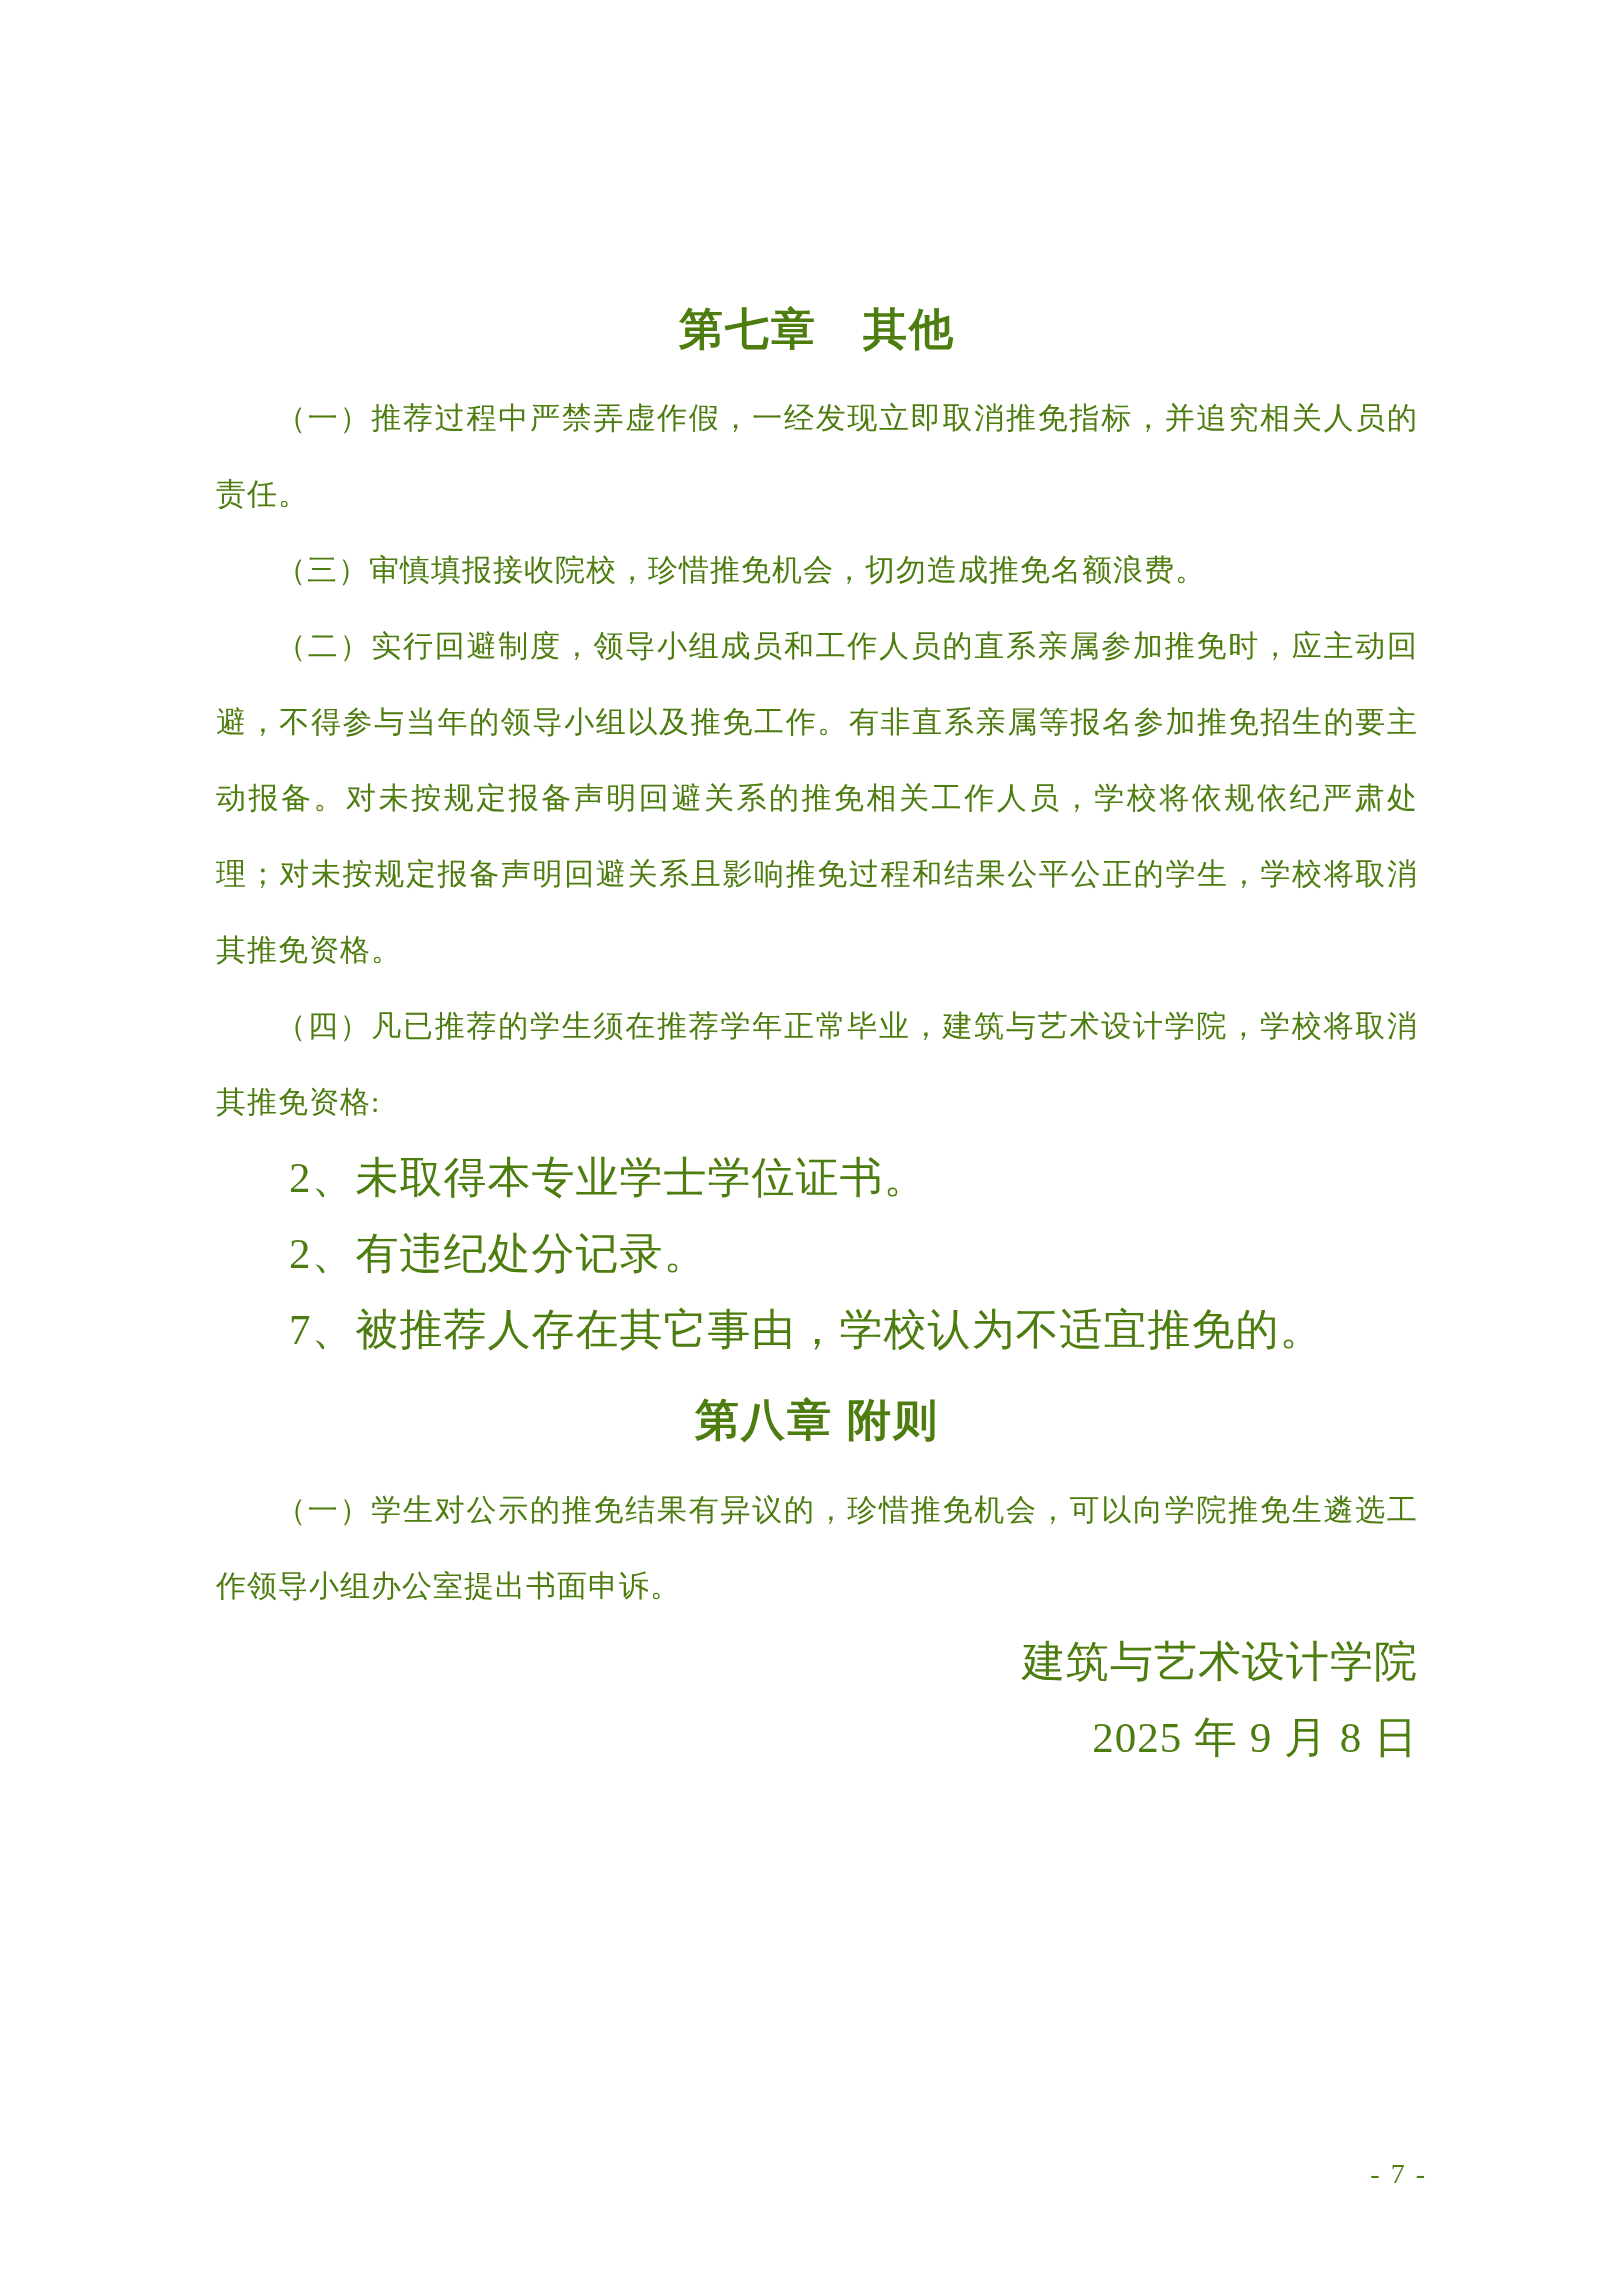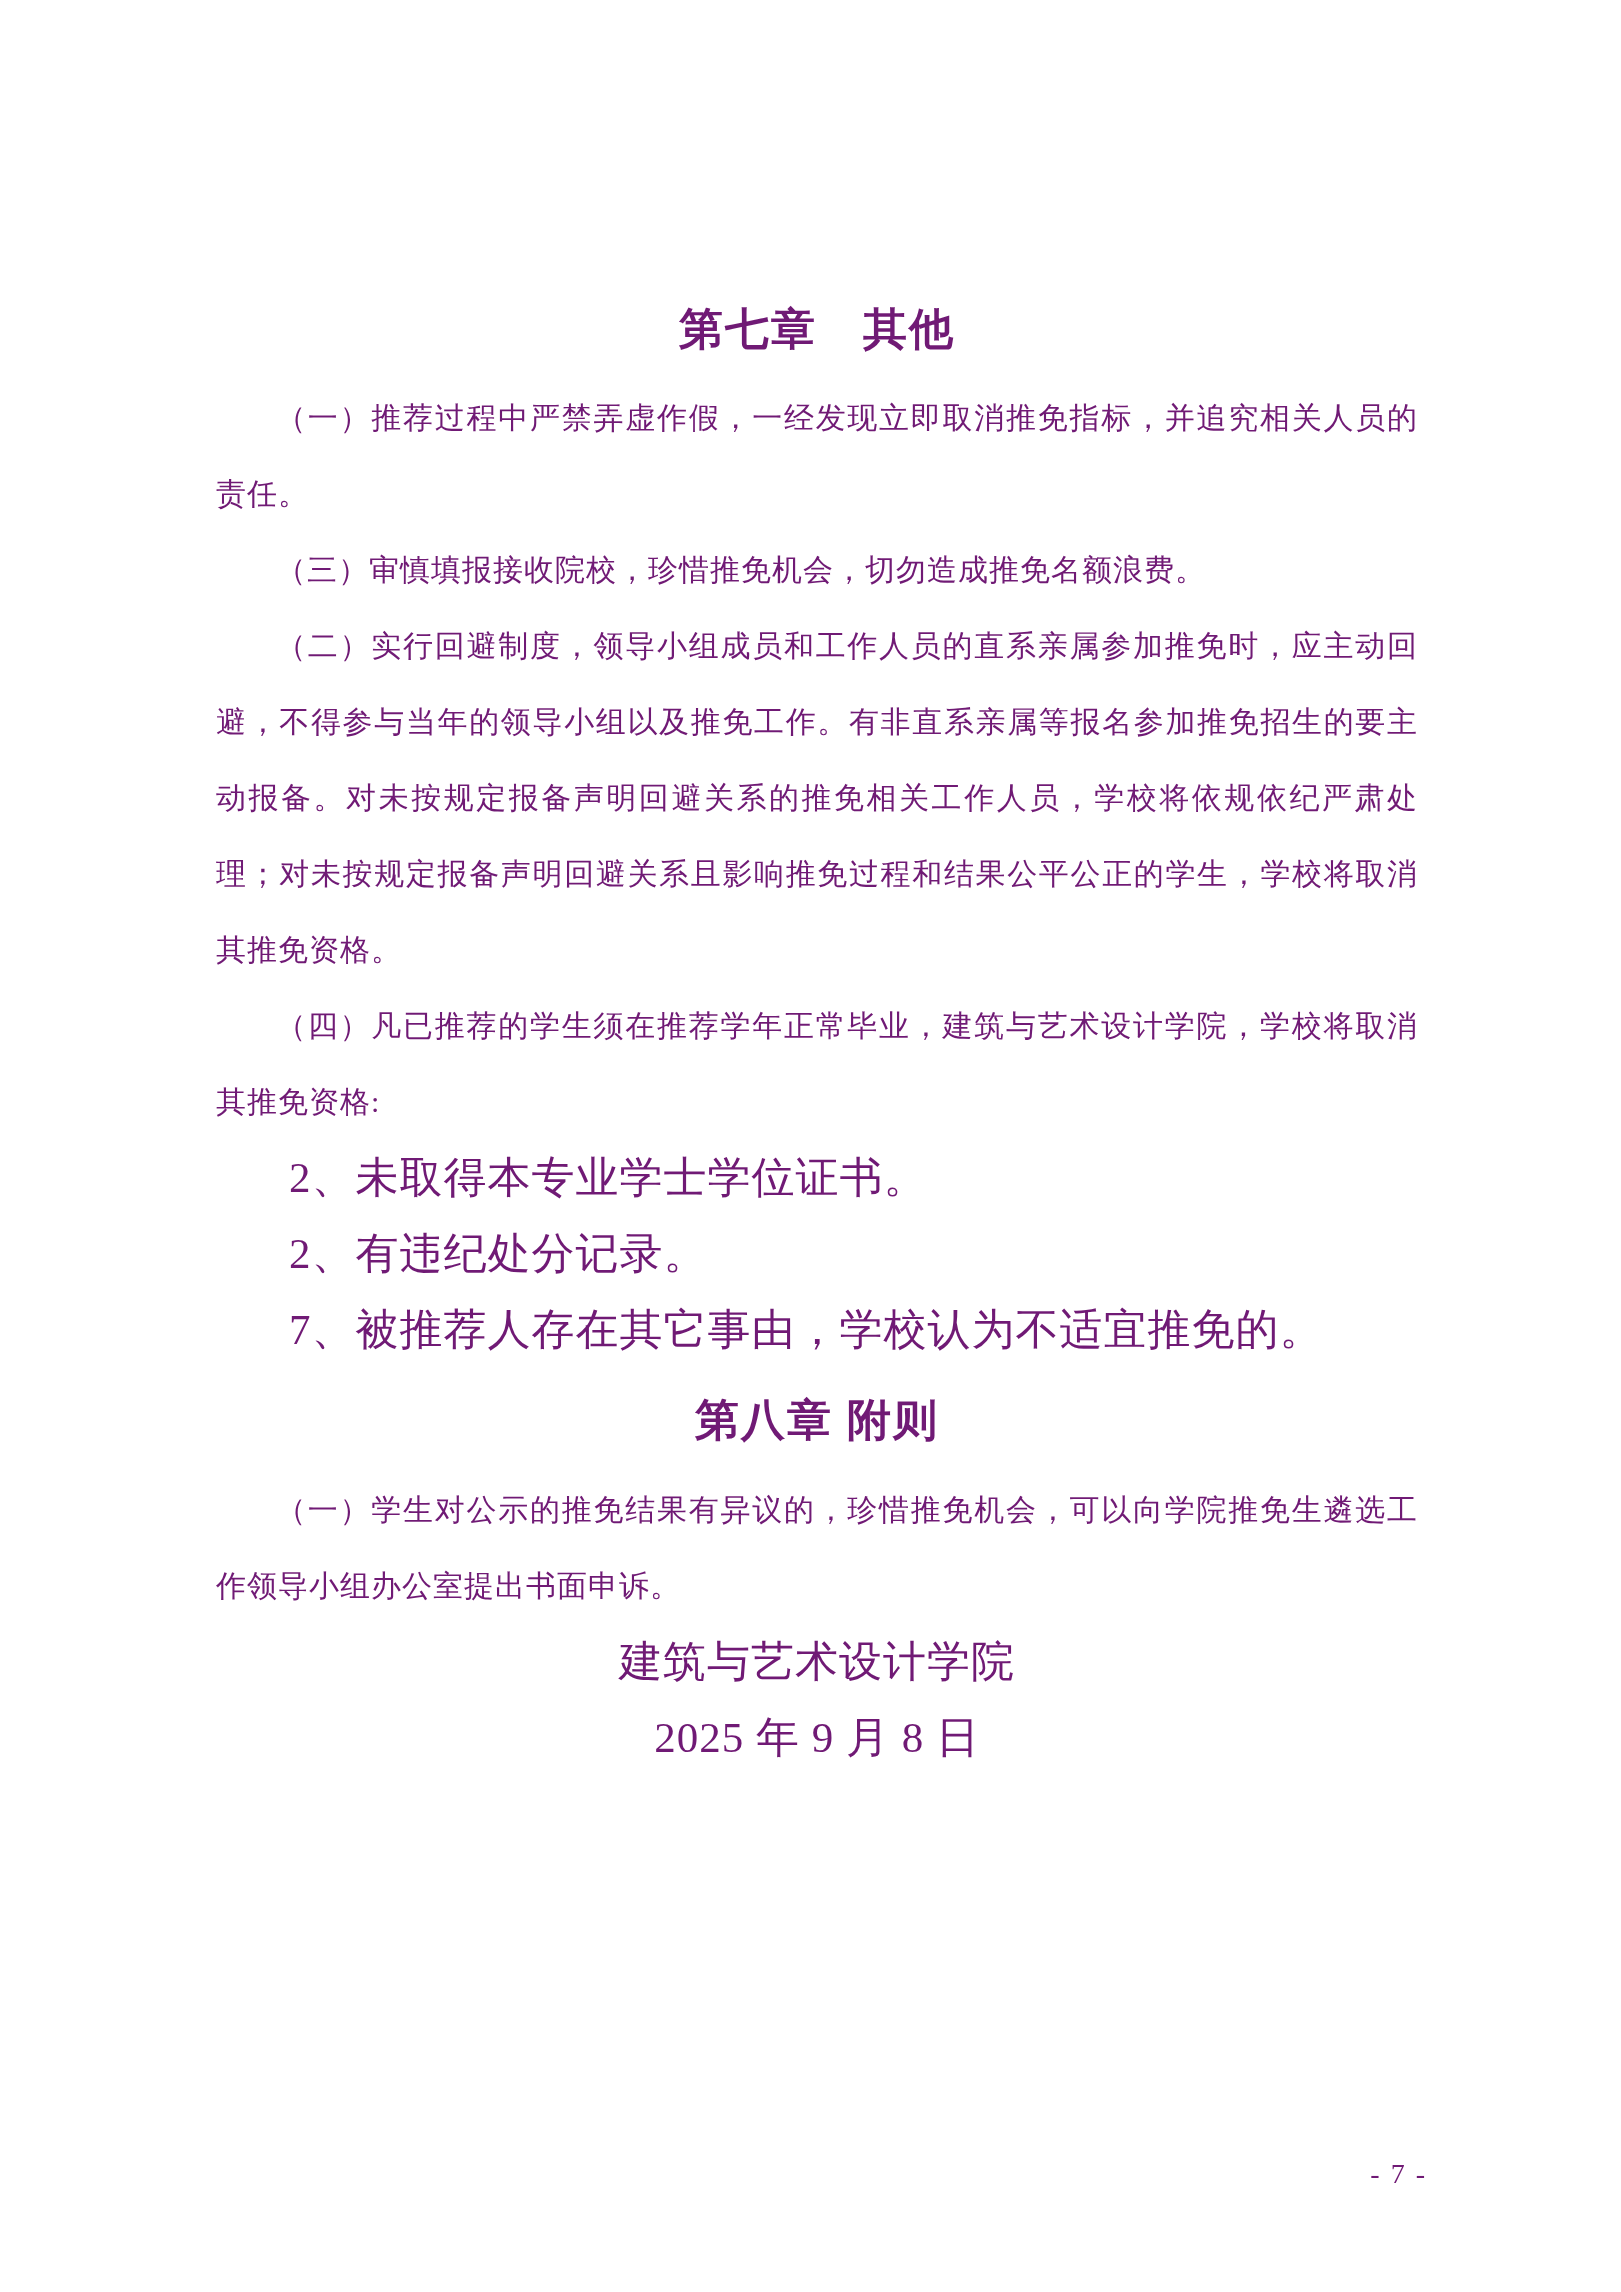--- a/index.html
+++ b/index.html
@@ -5,21 +5,21 @@
   html, body {
     margin: 0;
     padding: 0;
     background: #ffffff;
   }
   .page {
     position: relative;
     width: 1621px;
     height: 2293px;
     background: #ffffff;
-    color: #701a75;
+    color: #4d7c0f;
     overflow: hidden;
     font-family: "Liberation Serif", serif;
   }
   .doc-content {
     position: absolute;
     left: 216px;
     top: 277px;
     width: 1202px;
   }
   .chapter-title {
@@ -44,21 +44,21 @@
     margin: 0;
     font-size: 43px;
     line-height: 76px;
     text-align: left;
     text-indent: 1.7em;
     word-break: break-all;
     letter-spacing: 1px;
   }
   .signature-block {
     margin-top: 0;
-    text-align: center;
+    text-align: right;
     font-size: 43px;
     line-height: 76px;
     letter-spacing: 1px;
   }
   .page-number {
     position: absolute;
     right: 194px;
     bottom: 104px;
     font-size: 28px;
     line-height: 31px;

